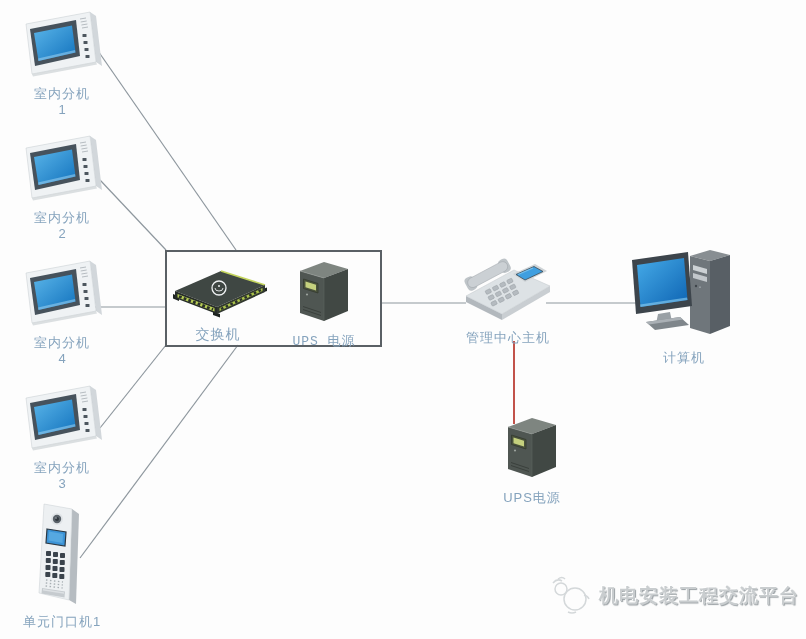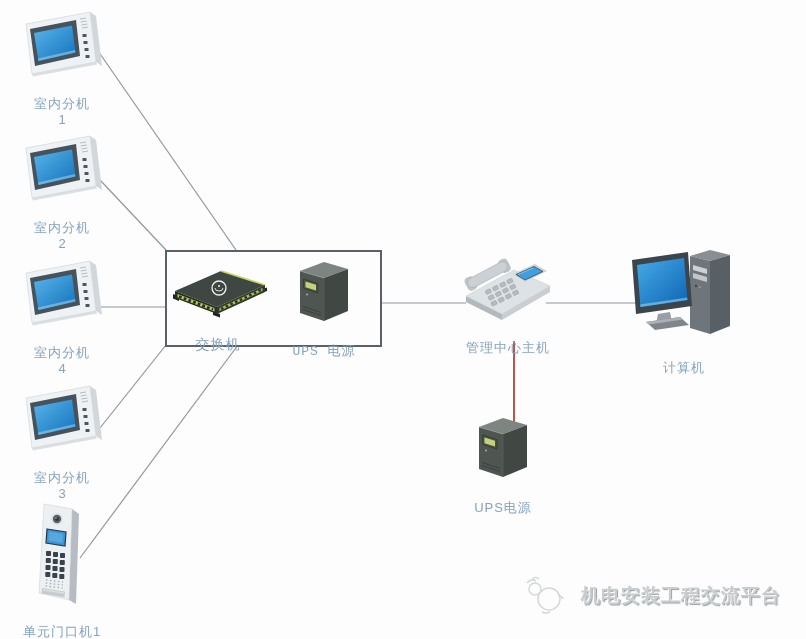--- a/index.html
+++ b/index.html
@@ -1,23 +1,23 @@
 <!DOCTYPE html>
 <html><head>
 <meta charset="utf-8">
 <style>
   html,body{margin:0;padding:0;background:#ffffff;}
   body{width:806px;height:639px;overflow:hidden;font-family:"Liberation Sans","DejaVu Sans",sans-serif;}
   .canvas{position:relative;width:806px;height:639px;background:#fdfdfd;}
   #wires{position:absolute;left:0;top:0;z-index:1;}
   .group-box{position:absolute;left:165px;top:250px;width:213px;height:93px;border:2px solid #5a6065;z-index:2;background:transparent;}
   .node{position:absolute;z-index:3;display:flex;flex-direction:column;align-items:center;}
-  .node .label{font-size:13px;color:#85a3bd;white-space:nowrap;text-align:right;line-height:1.25;margin-top:16px;letter-spacing:1px;}
+  .node .label{font-size:13px;color:#85a3bd;white-space:nowrap;text-align:right;line-height:1.25;margin-top:6px;letter-spacing:1px;}
   .node .num{font-size:13px;color:#85a3bd;text-align:center;line-height:1.2;}
-  .watermark{position:absolute;left:522px;top:575px;z-index:4;display:flex;align-items:center;gap:13px;}
+  .watermark{position:absolute;left:548px;top:575px;z-index:4;display:flex;align-items:center;gap:5px;}
   .watermark .wm-text{font-size:19px;font-weight:bold;color:#c9cdcf;letter-spacing:1px;
     text-shadow:-1px -1px 0 #ffffff,1px 1px 1px #9aa0a4;}
   svg{display:block;}
 </style>
 </head>
 <body>
 
 <svg width="0" height="0" style="position:absolute" aria-hidden="true">
   <defs>
     <linearGradient id="gScreen" x1="0" y1="0" x2="1" y2="1">
@@ -248,21 +248,21 @@
     <div class="label">计算机</div>
   </div>
 
   <div class="node" style="left:458px;top:250px;width:100px;">
     <svg width="100" height="74">
         <use href="#sym-phone" xlink:href="#sym-phone"></use>
       </svg>
     <div class="label">管理中心主机</div>
   </div>
 
-  <div class="node" style="left:467px;top:410px;width:72px;">
+  <div class="node" style="left:496px;top:410px;width:72px;">
     <svg width="72" height="74">
         <use href="#sym-ups" xlink:href="#sym-ups"></use>
       </svg>
     <div class="label">UPS电源</div>
   </div>
 
   <div class="watermark">
     <svg width="46" height="42">
         <use href="#sym-logo" xlink:href="#sym-logo"></use>
       </svg>

